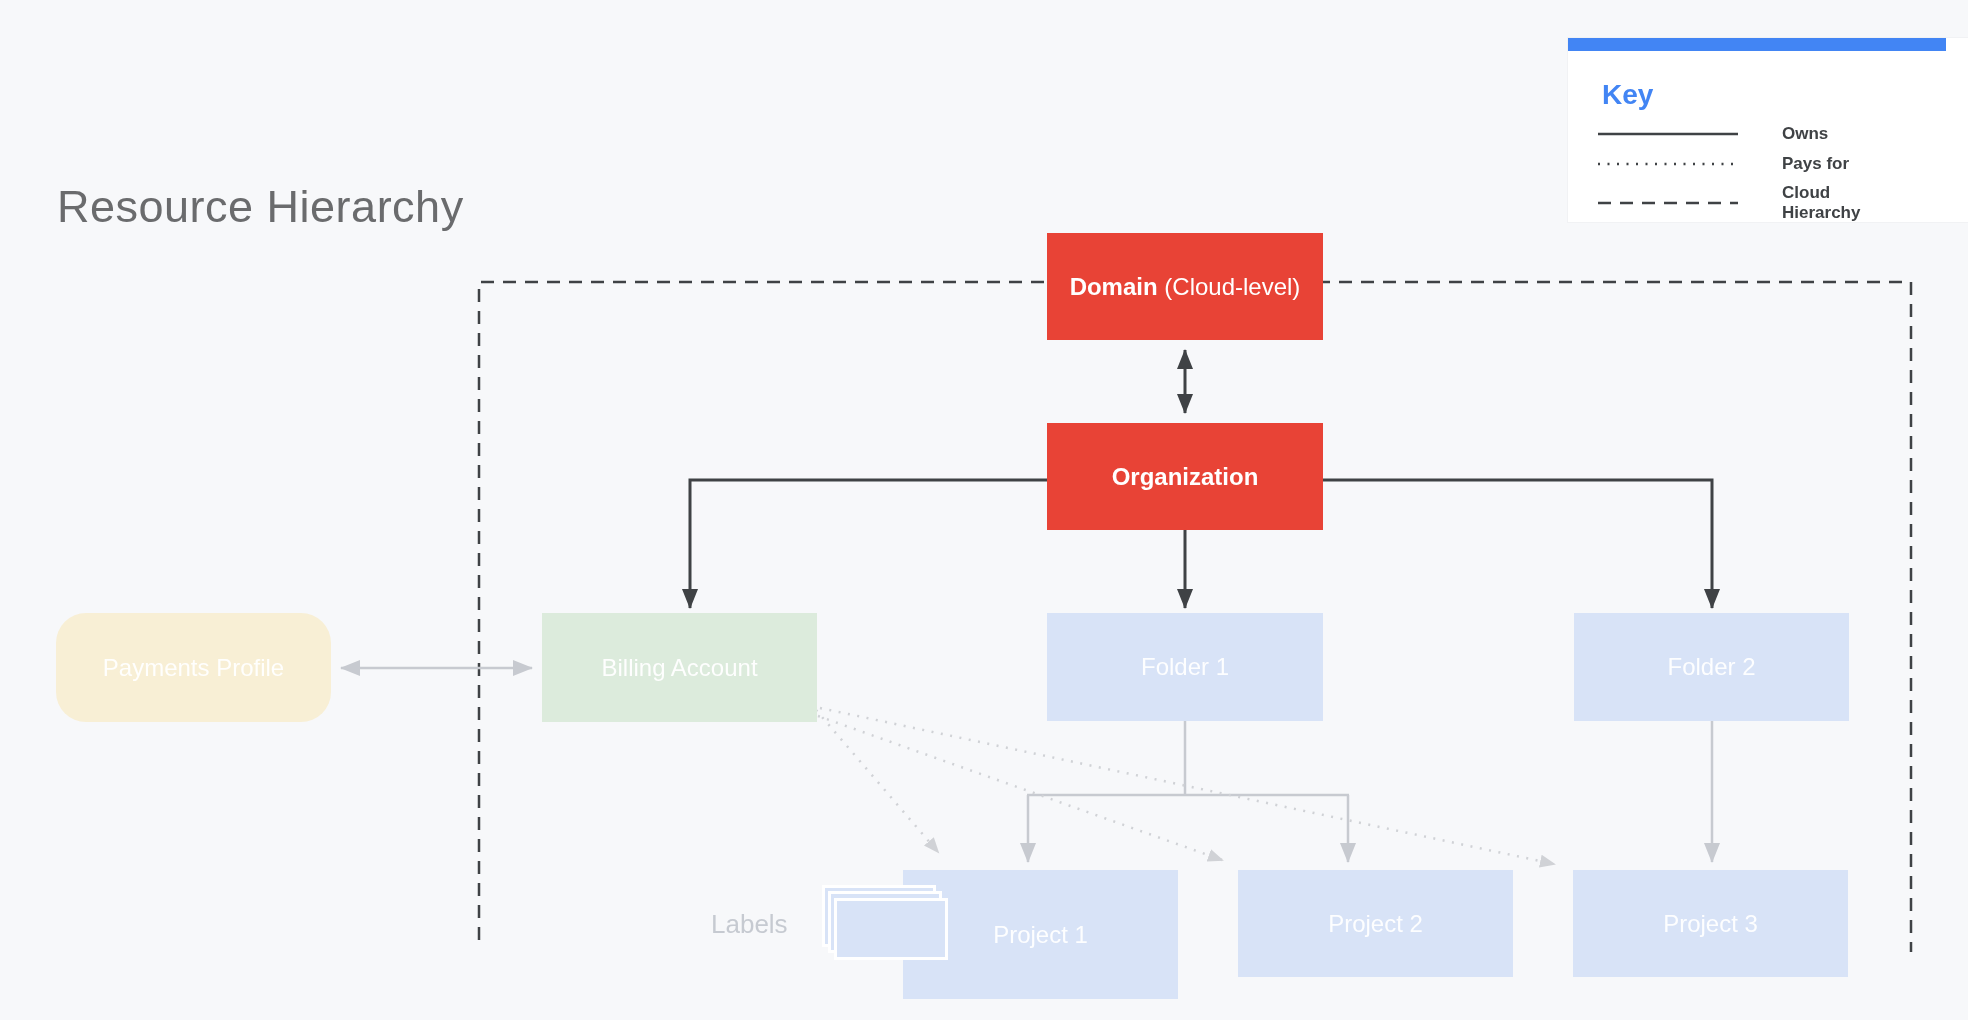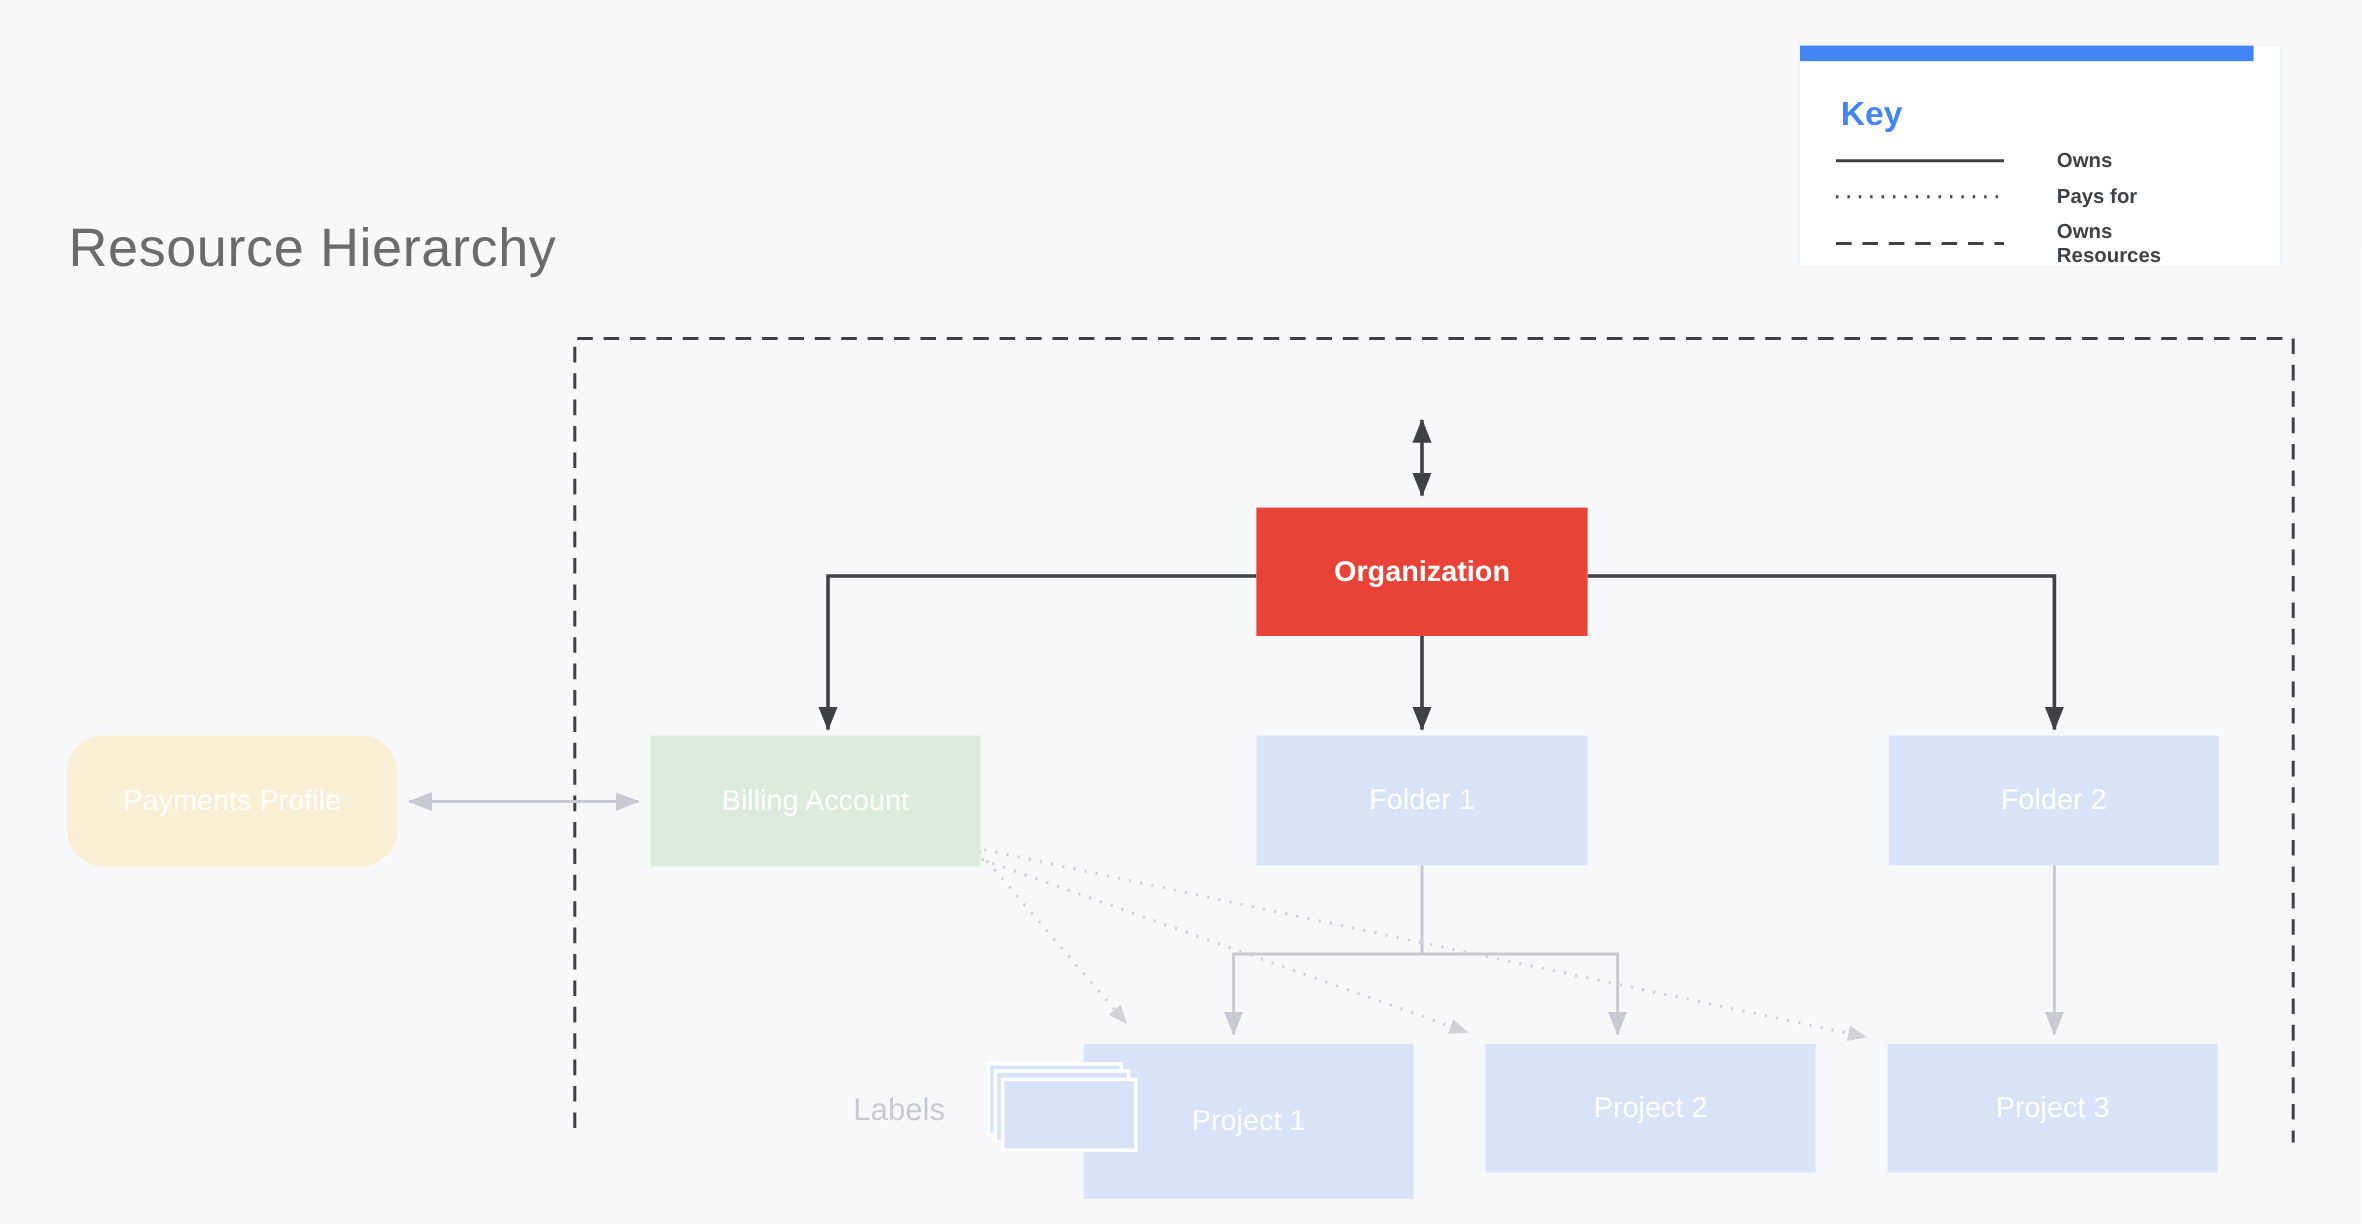--- a/index.html
+++ b/index.html
@@ -11,21 +11,21 @@
     overflow:hidden;
   }
   
   .page-title{
     position:absolute;left:57px;top:181px;
     font-size:45px;color:var(--c-title_gray,#6A6B6D);
     letter-spacing:.5px;
   }
   
   .key-box{
-    position:absolute;left:1500px;top:38px;width:400px;height:184px;
+    position:absolute;left:1568px;top:38px;width:400px;height:184px;
     background:#fff;box-shadow:0 0 0 1px rgba(0,0,0,0.025);
   }
   .key-bar{
     position:absolute;left:0;top:0;height:13px;width:378px;
     background:var(--c-accent_blue,#4285F4);
   }
   .key-body{position:absolute;left:30px;top:13px;right:8px;}
   .key-title{
     margin:28px 0 0 4px;
     font-size:28px;font-weight:bold;color:var(--c-accent_blue,#4285F4);
@@ -153,25 +153,28 @@
             </svg>
         </span>
         <span class="lbl">Pays for</span>
       </div>
       <div class="key-row r3">
         <span class="sample">
           <svg width="142" height="6">
               <line x1="0" y1="3" x2="140" y2="3" class="st-dark" stroke-width="2.5" stroke-dasharray="13 9"></line>
             </svg>
         </span>
-        <span class="lbl">Owns Resources</span>
+        <span class="lbl">Cloud Hierarchy</span>
       </div>
     </div>
   </div>
 
+  <div class="node red" id="n-domain">
+    <span><span class="b">Domain</span><span> (Cloud-level)</span></span>
+  </div>
   <div class="node red" id="n-organization">
     <span>Organization</span>
   </div>
   <div class="node cream" id="n-payments">
     <span>Payments Profile</span>
   </div>
   <div class="node green" id="n-billing">
     <span>Billing Account</span>
   </div>
   <div class="node blue" id="n-folder1">

